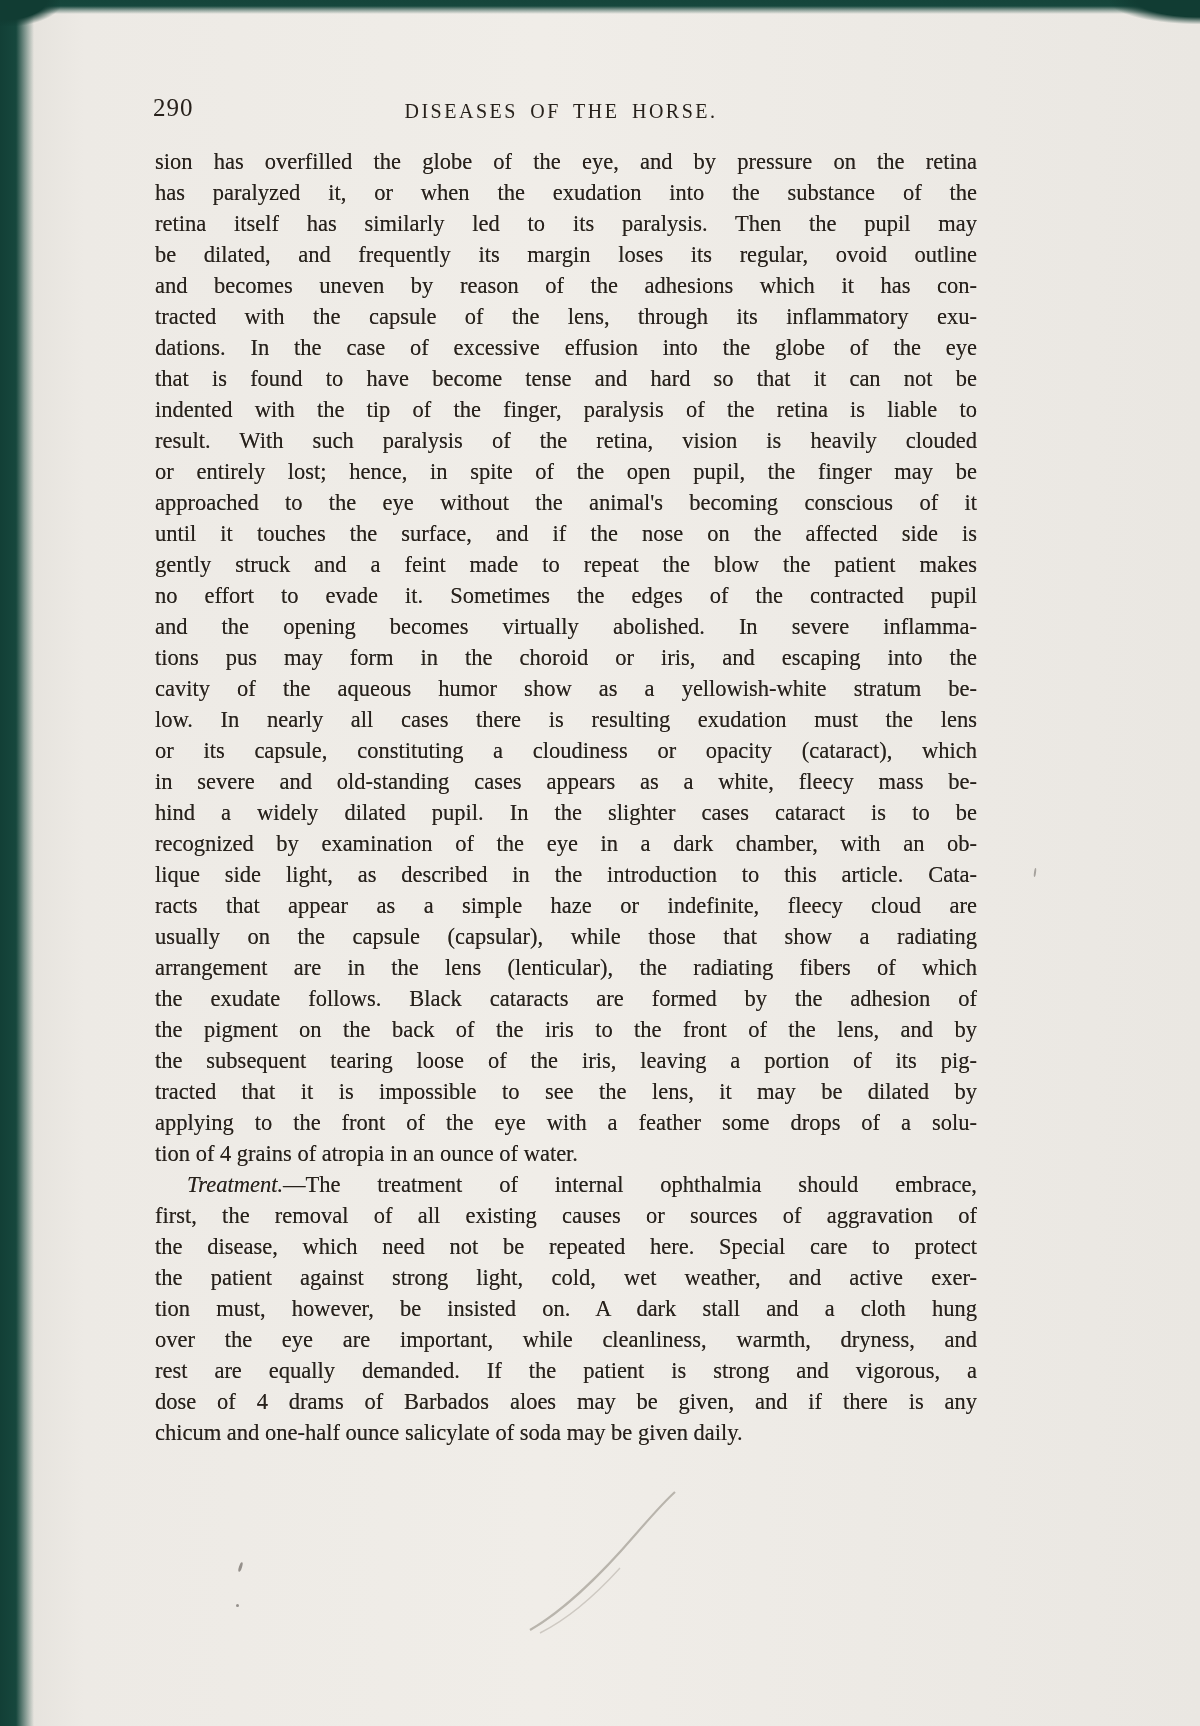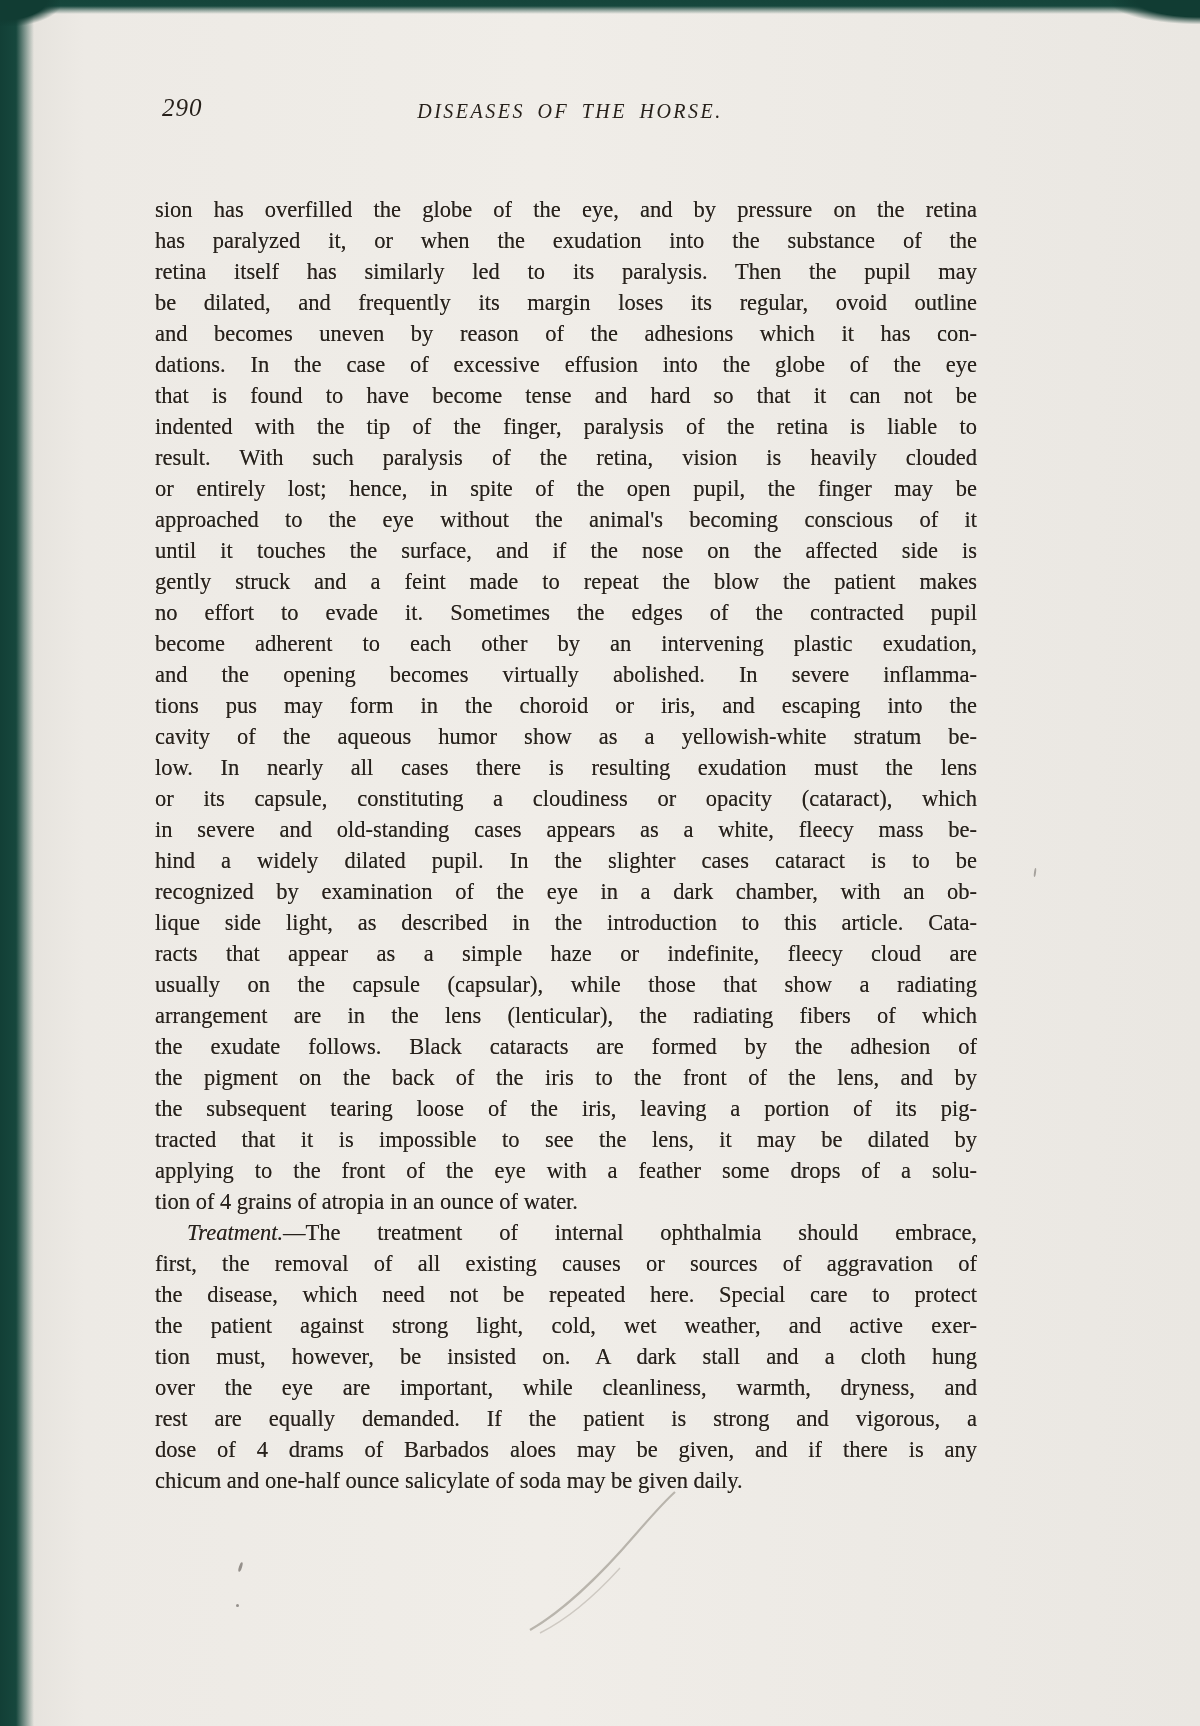--- a/index.html
+++ b/index.html
@@ -22,36 +22,35 @@
     background: linear-gradient(180deg, #15453b 0px, #16473d 6px, rgba(22,71,61,0.45) 10px, rgba(22,71,61,0) 14px);
   }
   .corner-tl {
     position: absolute; top: 0; left: 0; width: 60px; height: 26px;
     background: radial-gradient(ellipse at 0% 0%, #113c33 55%, rgba(17,60,51,0) 75%);
   }
   .corner-tr {
     position: absolute; top: 0; right: 0; width: 90px; height: 24px;
     background: radial-gradient(ellipse at 100% 0%, #113c33 50%, rgba(17,60,51,0) 72%);
   }
-  .header { position: absolute; top: 94px; left: 160px; width: 820px; height: 34px; font-style: italic; }
+  .header { position: absolute; top: 94px; left: 151px; width: 820px; height: 34px; }
   .page-number {
     position: absolute; left: 2px; top: 0;
     font-size: 25px; letter-spacing: 1px;
   }
   .running-title {
     position: absolute; left: 0; right: 0; top: 6px;
     text-align: center;
     font-size: 20px;
     letter-spacing: 2.5px;
     word-spacing: 5px;
   }
   .page-body {
     position: absolute; left: 155px; top: 146px; width: 822px;
     font-size: 22.5px;
-    margin-top: 48px;
   }
   .line {
     height: 31px; line-height: 31px;
     text-align: justify;
     text-align-last: justify;
     text-shadow: 0 0 0.5px rgba(30,24,18,0.55);
   }
   .line.last { text-align-last: left; }
   .line.indent { text-indent: 32px; }
   .line i { font-style: italic; }
@@ -75,30 +74,30 @@
     <span class="page-number">290</span>
     <span class="running-title">DISEASES OF THE HORSE.</span>
   </div>
 
   <div class="page-body">
       <div class="line">sion has overfilled the globe of the eye, and by pressure on the retina</div>
       <div class="line">has paralyzed it, or when the exudation into the substance of the</div>
       <div class="line">retina itself has similarly led to its paralysis.  Then the pupil may</div>
       <div class="line">be dilated, and frequently its margin loses its regular, ovoid outline</div>
       <div class="line">and becomes uneven by reason of the adhesions which it has con-</div>
+      <div class="line">tracted with the capsule of the lens, through its inflammatory exu-</div>
       <div class="line">dations.  In the case of excessive effusion into the globe of the eye</div>
       <div class="line">that is found to have become tense and hard so that it can not be</div>
       <div class="line">indented with the tip of the finger, paralysis of the retina is liable to</div>
       <div class="line">result.  With such paralysis of the retina, vision is heavily clouded</div>
       <div class="line">or entirely lost; hence, in spite of the open pupil, the finger may be</div>
       <div class="line">approached to the eye without the animal's becoming conscious of it</div>
       <div class="line">until it touches the surface, and if the nose on the affected side is</div>
       <div class="line">gently struck and a feint made to repeat the blow the patient makes</div>
       <div class="line">no effort to evade it.  Sometimes the edges of the contracted pupil</div>
-      <div class="line">become adherent to each other by an intervening plastic exudation,</div>
       <div class="line">and the opening becomes virtually abolished.  In severe inflamma-</div>
       <div class="line">tions pus may form in the choroid or iris, and escaping into the</div>
       <div class="line">cavity of the aqueous humor show as a yellowish-white stratum be-</div>
       <div class="line">low.  In nearly all cases there is resulting exudation must the lens</div>
       <div class="line">or its capsule, constituting a cloudiness or opacity (cataract), which</div>
       <div class="line">in severe and old-standing cases appears as a white, fleecy mass be-</div>
       <div class="line">hind a widely dilated pupil.  In the slighter cases cataract is to be</div>
       <div class="line">recognized by examination of the eye in a dark chamber, with an ob-</div>
       <div class="line">lique side light, as described in the introduction to this article.  Cata-</div>
       <div class="line">racts that appear as a simple haze or indefinite, fleecy cloud are</div>

